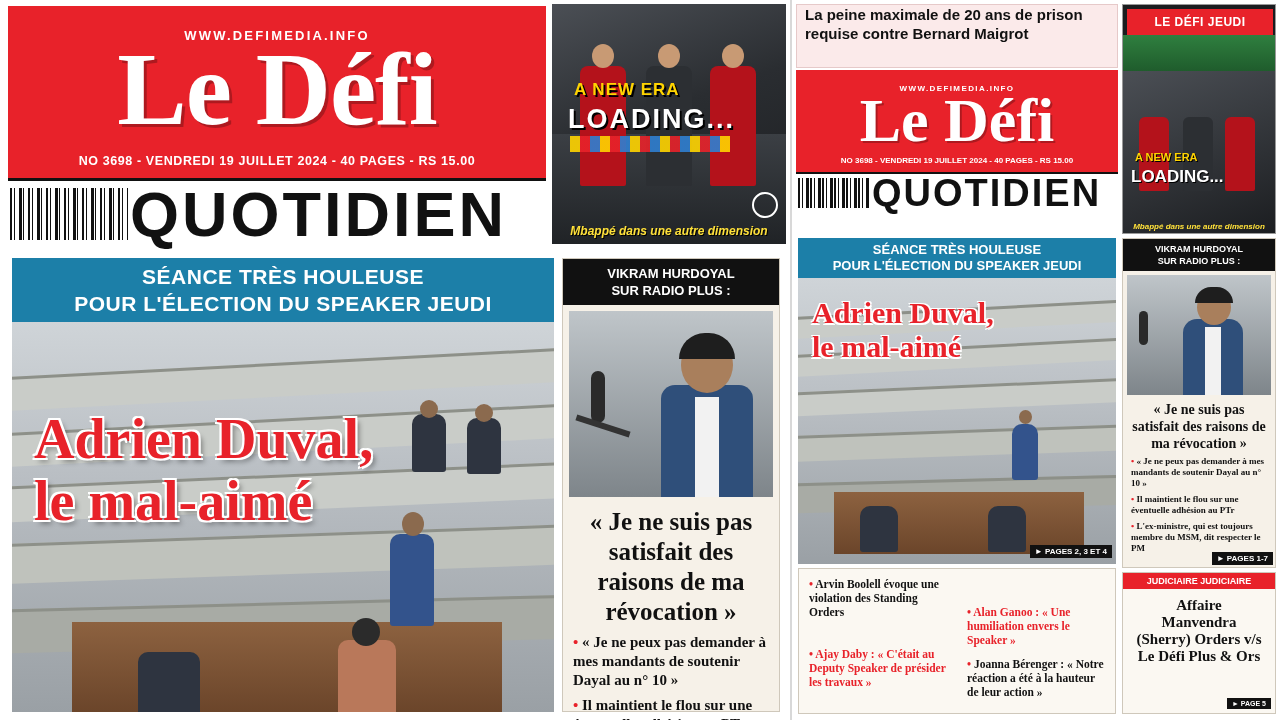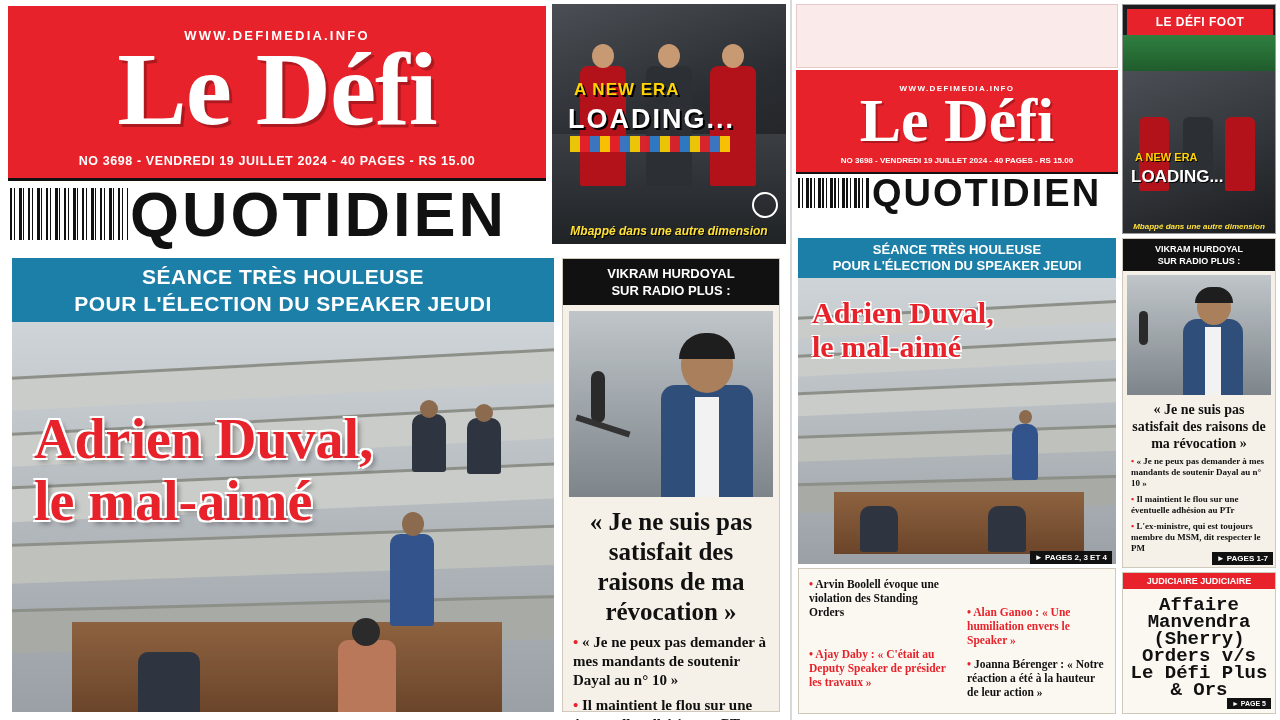--- a/index.html
+++ b/index.html
@@ -321,21 +321,21 @@
     background: linear-gradient(180deg,#cfd4d8 0%,#b9bec3 45%,#9aa0a5 100%);
     overflow:hidden;
   }
   .r-headline {
     position:absolute; left:14px; top:18px; width:290px;
     color:#e8222a; font-family:"Liberation Serif", serif; font-weight:bold;
     font-size:30px; line-height:34px;
     text-shadow: 1.5px 1.5px 0 #fff, -1.5px -1.5px 0 #fff, 1.5px -1.5px 0 #fff, -1.5px 1.5px 0 #fff;
   }
   .r-pagetag2 {
-    position:absolute; right:4px; bottom:0;
+    position:absolute; right:4px; bottom:6px;
     background:#111; color:#fff; font-size:8px; font-weight:bold; padding:2px 5px;
   }
   .r-bullets {
     position:absolute; left:6px; top:568px; width:318px; height:146px;
     border:1px solid #cfc8bb; background:#fbf8f2;
     display:flex;
   }
   .r-bullets .col { width:50%; padding:8px 8px 0 10px; font-family:"Liberation Serif", serif; }
   .r-bullets li { list-style:none; font-size:11.5px; line-height:14px; font-weight:bold; color:#111; margin-bottom:10px;}
   .r-bullets .red { color:#e8222a;margin-top:28px; }
@@ -350,21 +350,21 @@
   .r-side-quote { padding:2px 6px 0; text-align:center; font-family:"Liberation Serif", serif; font-weight:bold; font-size:14px; line-height:17px; color:#111;}
   .r-side-bullets { padding:4px 6px 0 8px; font-family:"Liberation Serif", serif;}
   .r-side-bullets li { list-style:none; font-size:9px; line-height:11px; font-weight:bold; margin-bottom:5px; color:#111;}
   .r-side-bullets .dot { color:#e8222a; }
 
   .r-pub {
     position:absolute; left:330px; top:572px; width:154px; height:142px;
     border:1px solid #cfc8bb; background:#fbf8f2; overflow:hidden;
   }
   .r-pub-head { background:#e8222a; color:#fff; text-align:center; font-size:9px; font-weight:bold; padding:3px 2px;}
-  .r-pub-body { text-align:center; padding:8px 4px 0; font-weight:bold; font-size:19px; line-height:17px; color:#111; font-family:Liberation Mono, monospace;}
+  .r-pub-body { text-align:center; padding:8px 4px 0; font-weight:bold; font-size:15px; line-height:17px; color:#111; font-family:Liberation Serif, serif;}
   .r-pub-tag { position:absolute; right:4px; bottom:4px; background:#111; color:#fff; font-size:7px; font-weight:bold; padding:2px 5px;}
 </style>
 </head>
 <body>
 
 <div class="page">
 
   <div class="left-panel">
 
     <div class="masthead-wrap">
@@ -442,25 +442,26 @@
           <li><span class="dot">•</span> <span>« Je ne peux pas demander à mes mandants de soutenir Dayal au n° 10 »</span></li>
           <li><span class="dot">•</span> <span>Il maintient le flou sur une éventuelle adhésion au PTr</span></li>
         </ul>
       </div>
     </div>
   </div>
 
   <div class="right-panel">
 
     <div class="r-top-strip">
+      <div class="r-top-text">La peine maximale de 20 ans de prison requise contre Bernard Maigrot</div>
     </div>
     <div class="page-tag">► PAGE 10</div>
 
     <div class="r-defi-foot">
-      <div class="r-foot-banner">LE DÉFI FOOT</div>
+      <div class="r-foot-banner">LE DÉFI JEUDI</div>
       <div class="r-foot-field"></div>
       <div class="r-foot-photo">
         <div class="pa"></div>
         <div class="pb"></div>
         <div class="pc"></div>
         <div class="r-foot-a">A NEW ERA</div>
         <div class="r-foot-b">LOADING...</div>
         <div class="r-foot-cap">Mbappé dans une autre dimension</div>
       </div>
     </div>

